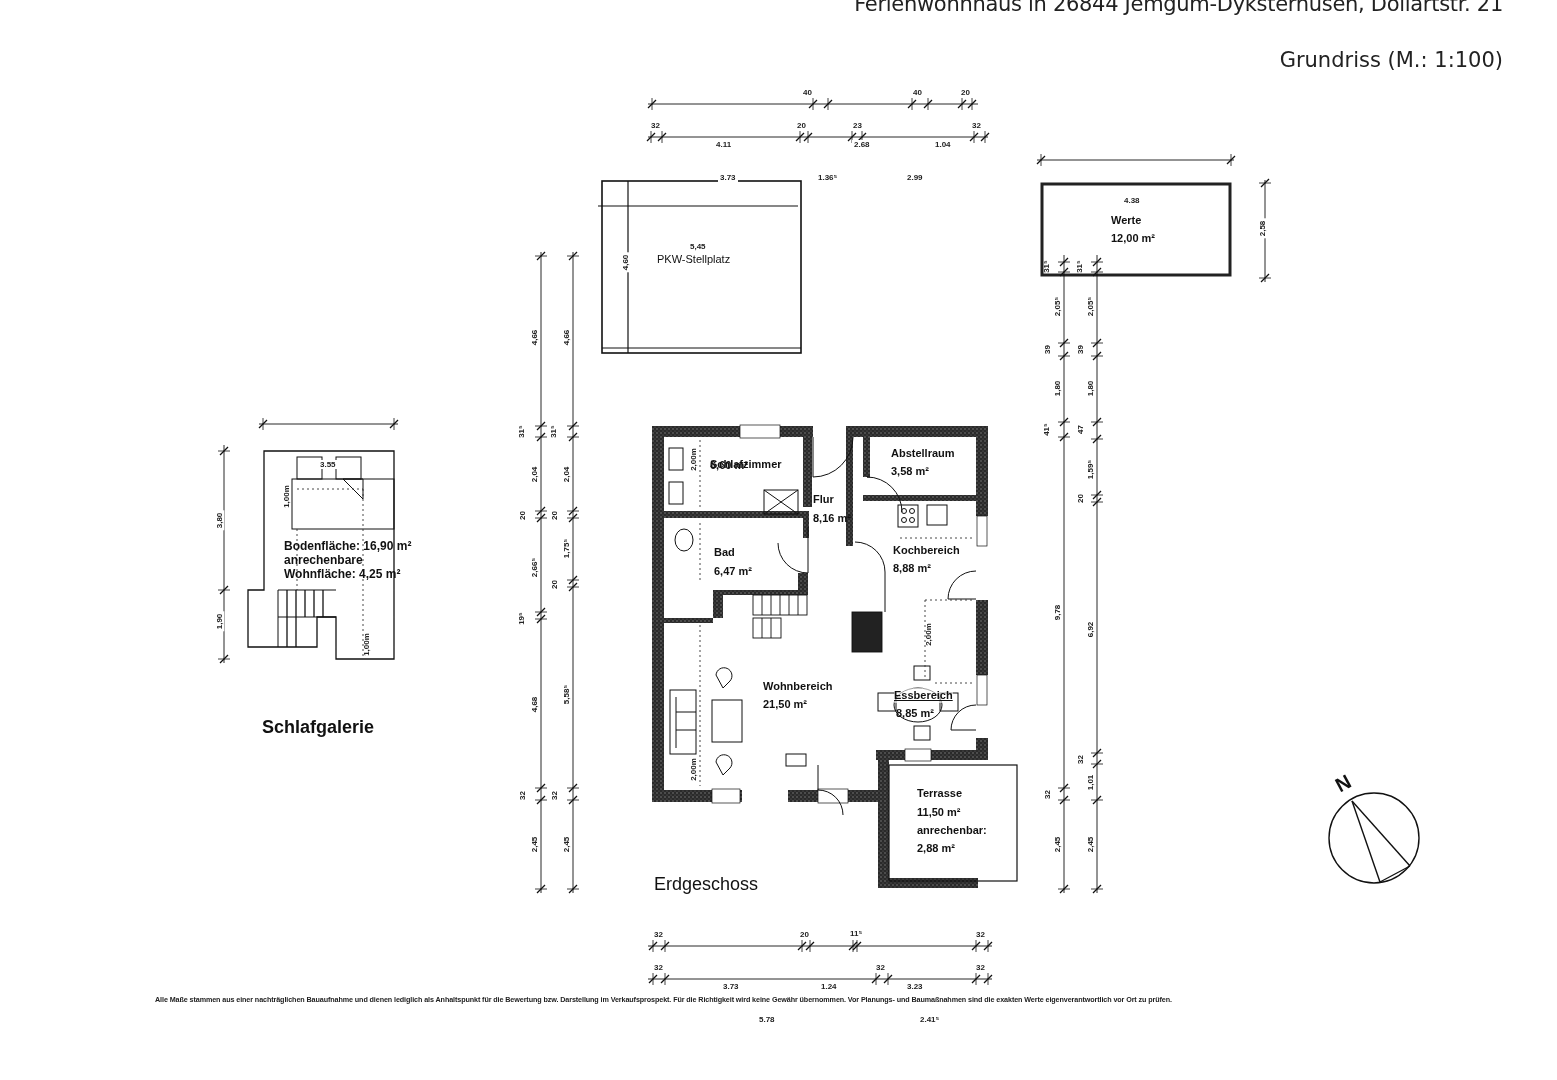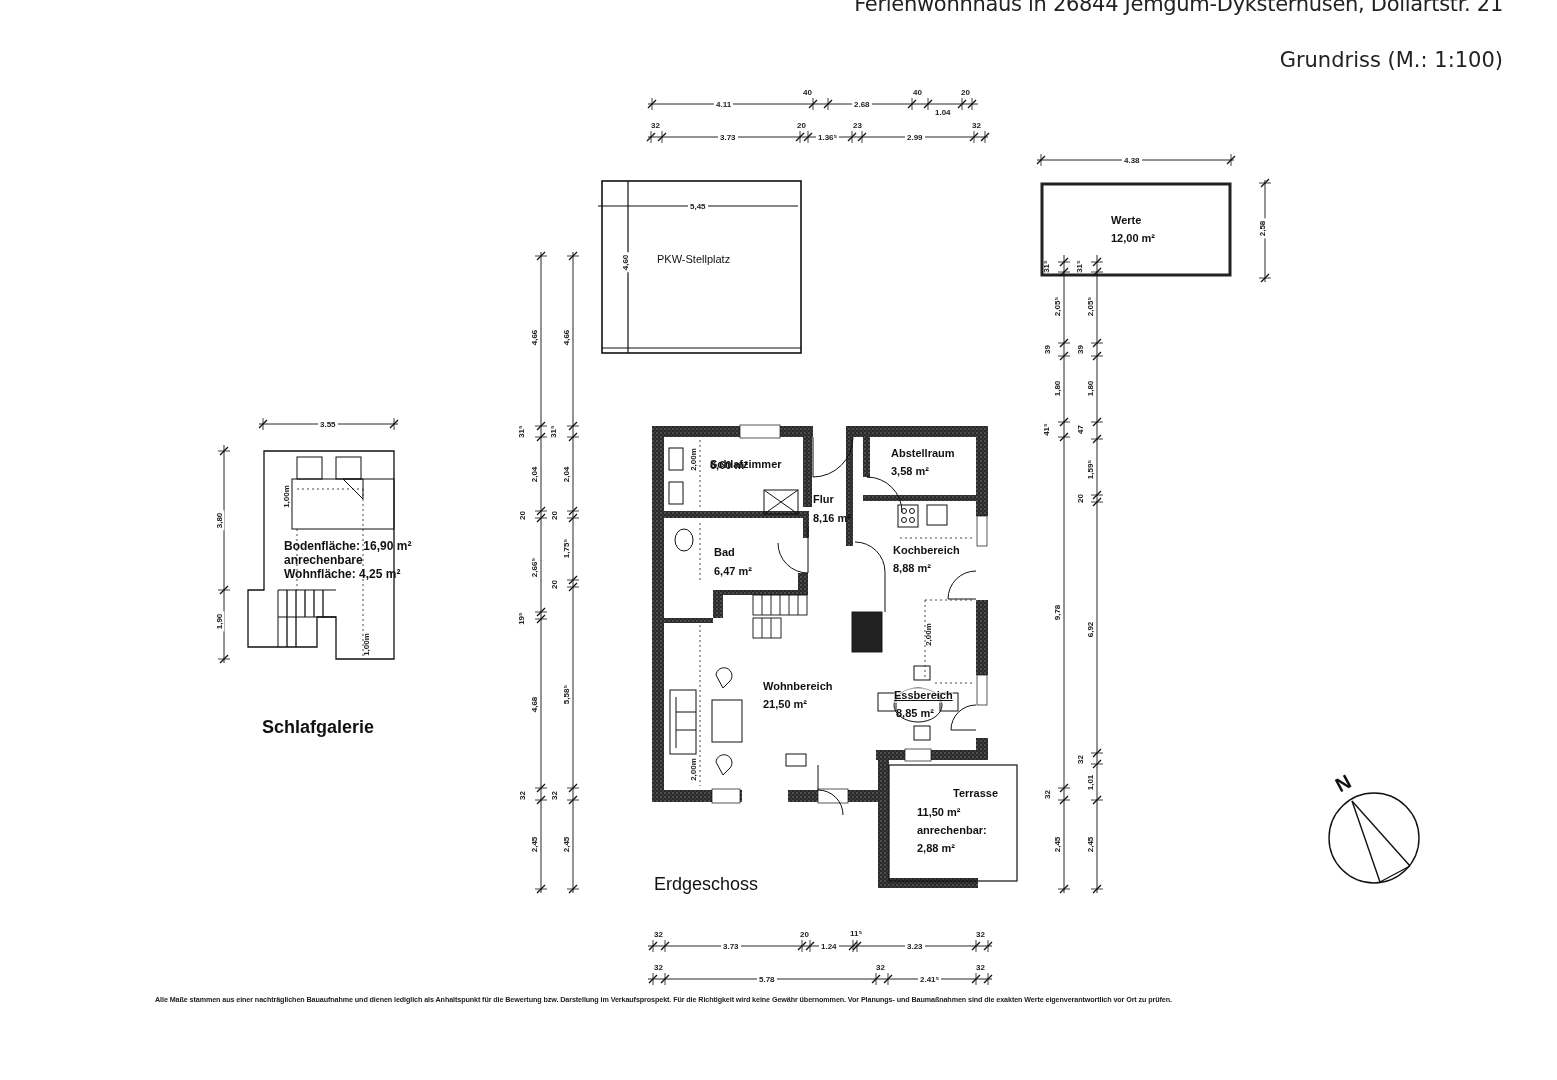--- a/index.html
+++ b/index.html
@@ -5,21 +5,21 @@
   html,body{margin:0;padding:0;background:#ffffff;}
   body{width:1557px;height:1080px;position:relative;overflow:hidden;font-family:"Liberation Sans",sans-serif;color:#111;}
   .abs{position:absolute;}
   .hdr{font-family:"DejaVu Sans",sans-serif;color:#222;white-space:nowrap;}
   #hdr-title{right:54px;top:-8px;font-size:21px;letter-spacing:-0.3px;}
   #hdr-scale{right:54px;top:48px;font-size:21px;}
   svg#plan{position:absolute;left:0;top:0;}
   .lbl{position:absolute;font-size:11px;font-weight:bold;line-height:15px;white-space:nowrap;color:#111;}
   .small{font-size:12px;font-weight:bold;line-height:12px;}
   .title-lbl{position:absolute;font-size:18px;font-weight:bold;white-space:nowrap;}
-  .dim{position:absolute;font-size:8px;font-weight:bold;white-space:nowrap;background:#fff;padding:0 2px;line-height:9px;color:#222;}
+  .dim{position:absolute;font-size:8px;font-weight:bold;white-space:nowrap;background:#fff;padding:0 2px;line-height:9px;color:#222;margin-top:40px;}
   .vdim{position:absolute;font-size:8px;font-weight:bold;white-space:nowrap;background:#fff;padding:0 2px;line-height:9px;transform:rotate(-90deg);transform-origin:center;color:#222;}
   .pre{position:absolute;font-size:8px;font-weight:bold;white-space:nowrap;line-height:9px;color:#222;}
   .vpre{position:absolute;font-size:8px;font-weight:bold;white-space:nowrap;line-height:9px;transform:rotate(-90deg);transform-origin:center;color:#222;}
   #disclaimer{left:155px;top:995px;font-size:7.2px;font-weight:bold;white-space:nowrap;color:#222;letter-spacing:-0.1px;}
 </style>
 </head>
 <body>
 
 <div id="hdr-title" class="abs hdr">Ferienwohnhaus in 26844 Jemgum-Dyksterhusen, Dollartstr. 21</div>
 <div id="hdr-scale" class="abs hdr">Grundriss (M.: 1:100)</div>
@@ -281,21 +281,21 @@
     <line x1="1380" y1="882" x2="1410" y2="866"></line>
   </g>
 </svg>
 
 <div class="abs" style="left:1336px;top:772px;font-size:20px;font-weight:bold;transform:rotate(-28deg);">N</div>
 
 <div class="dim" style="left:714px;top:100px;">4.11</div>
 <div class="pre" style="left:803px;top:88px;">40</div>
 <div class="dim" style="left:852px;top:100px;">2.68</div>
 <div class="pre" style="left:913px;top:88px;">40</div>
-<div class="dim" style="left:933px;top:108px;text-align:center;">1.04</div>
+<div class="dim" style="left:933px;top:100px;text-align:center;">1.04</div>
 <div class="pre" style="left:961px;top:88px;">20</div>
 
 <div class="pre" style="left:651px;top:121px;">32</div>
 <div class="dim" style="left:718px;top:133px;">3.73</div>
 <div class="pre" style="left:797px;top:121px;">20</div>
 <div class="dim" style="left:816px;top:133px;">1.36⁵</div>
 <div class="pre" style="left:853px;top:121px;">23</div>
 <div class="dim" style="left:905px;top:133px;">2.99</div>
 <div class="pre" style="left:972px;top:121px;">32</div>
 
@@ -356,21 +356,21 @@
 <div class="lbl" style="left:891px;top:446px;">Abstellraum</div>
 <div class="lbl" style="left:891px;top:464px;">3,58 m²</div>
 <div class="lbl" style="left:714px;top:545px;">Bad</div>
 <div class="lbl" style="left:714px;top:564px;">6,47 m²</div>
 <div class="lbl" style="left:893px;top:543px;">Kochbereich</div>
 <div class="lbl" style="left:893px;top:561px;">8,88 m²</div>
 <div class="lbl" style="left:763px;top:679px;">Wohnbereich</div>
 <div class="lbl" style="left:763px;top:697px;">21,50 m²</div>
 <div class="lbl" style="left:894px;top:688px;background:rgba(255,255,255,0.6);text-decoration:underline;">Essbereich</div>
 <div class="lbl" style="left:896px;top:706px;">8,85 m²</div>
-<div class="lbl" style="left:917px;top:786px;margin-left:36px;">Terrasse</div>
+<div class="lbl" style="left:917px;top:786px;">Terrasse</div>
 <div class="lbl" style="left:917px;top:805px;">11,50 m²</div>
 <div class="lbl" style="left:917px;top:823px;">anrechenbar:</div>
 <div class="lbl" style="left:917px;top:841px;">2,88 m²</div>
 
 <div class="vpre" style="left:682px;top:455px;">2,00m</div>
 <div class="vpre" style="left:682px;top:765px;">2,00m</div>
 <div class="vpre" style="left:917px;top:630px;">2,00m</div>
 
 <div class="title-lbl" style="left:654px;top:874px;font-weight:normal;">Erdgeschoss</div>
 

